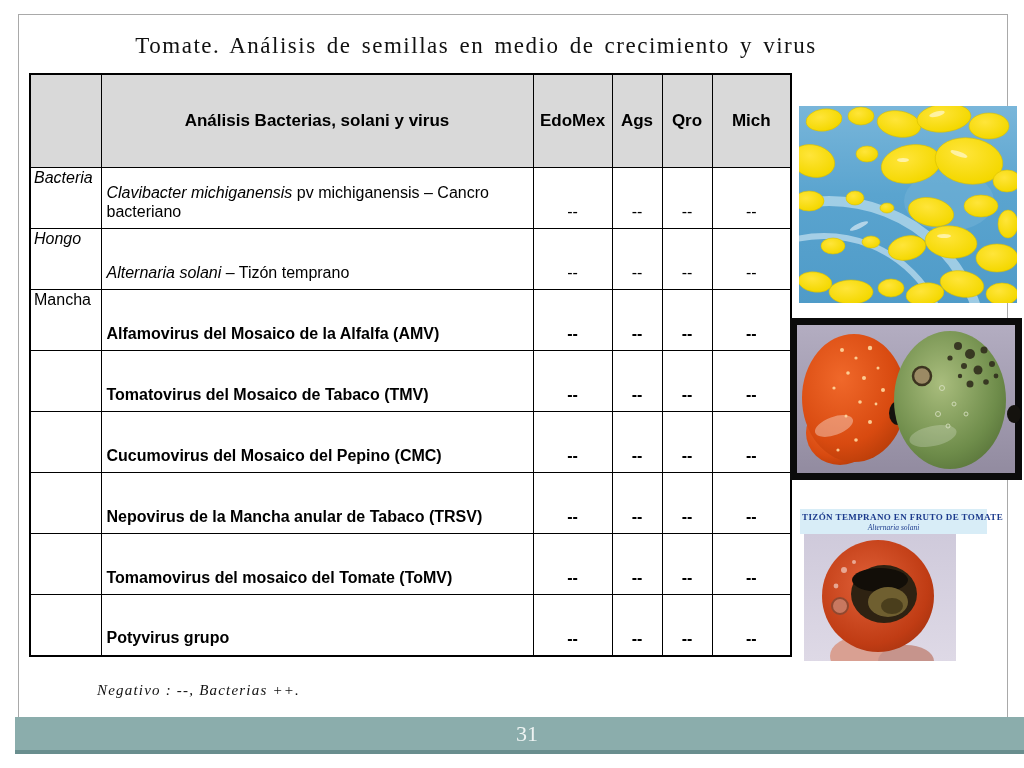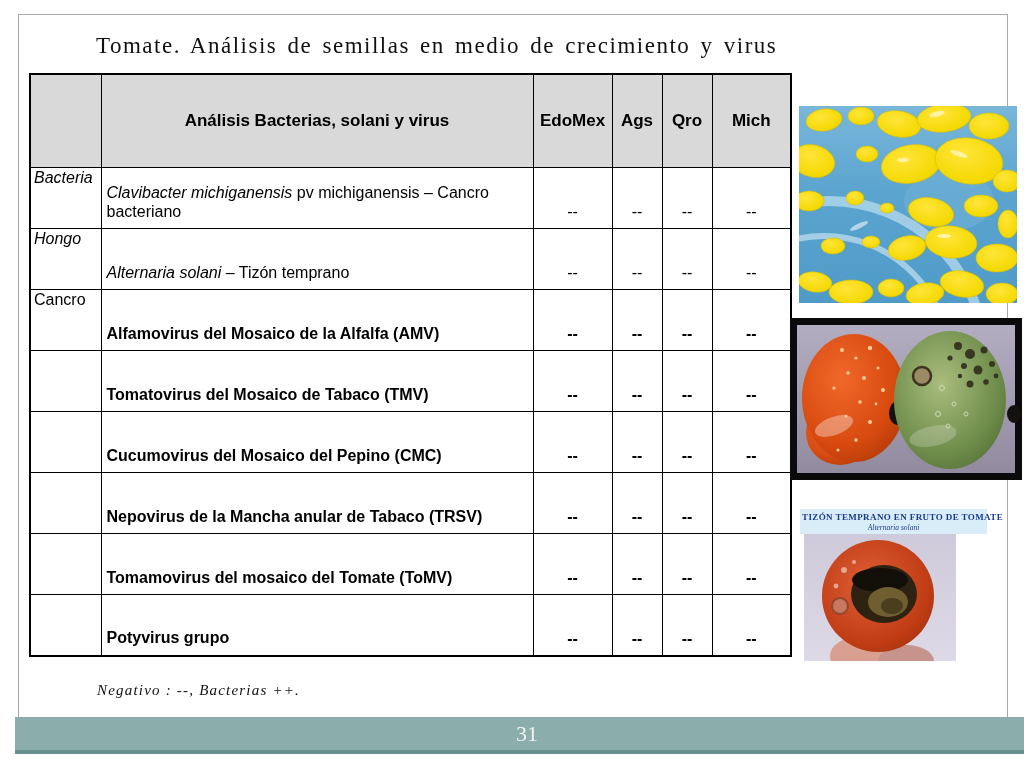--- a/index.html
+++ b/index.html
@@ -2,21 +2,21 @@
 <html><head>
 <meta charset="utf-8">
 <style>
   html,body{margin:0;padding:0;background:#ffffff;}
   .stage{position:relative;width:1024px;height:768px;background:#fff;overflow:hidden;
          font-family:"Liberation Sans",sans-serif;}
   .page-frame{position:absolute;left:18px;top:14px;width:988px;height:703px;
               border:1px solid #a9a9a9;background:#fff;}
   .slide-title{position:absolute;left:96px;top:33px;width:760px;
                font-family:"Liberation Serif",serif;font-size:23px;color:#111;
-               letter-spacing:1.5px;word-spacing:3px;white-space:nowrap;}
+               letter-spacing:1.5px;word-spacing:3px;white-space:nowrap;text-align:center;}
   
   table.analysis{position:absolute;left:29px;top:73px;border-collapse:collapse;
                  table-layout:fixed;width:761px;border:2px solid #000;}
   table.analysis th,table.analysis td{border:1px solid #000;overflow:hidden;}
   table.analysis th{background:#d9d9d9;font-weight:bold;font-size:17px;color:#000;
                     height:90px;vertical-align:middle;text-align:center;}
   table.analysis td{background:#fff;font-size:16px;color:#000;}
   td.cat{vertical-align:top;padding:1px 1px 0 3px;font-size:15.5px;line-height:1.1;}
   td.desc{vertical-align:bottom;padding:0 2px 7px 5px;line-height:1.15;}
   td.val{vertical-align:bottom;text-align:center;padding-bottom:7px;}
@@ -82,21 +82,21 @@
       </tr>
       <tr>
         <td class="cat">Hongo</td>
         <td class="desc"><span class="it">Alternaria solani</span><span> – Tizón temprano</span></td>
         <td class="val">--</td>
         <td class="val">--</td>
         <td class="val">--</td>
         <td class="val">--</td>
       </tr>
       <tr>
-        <td class="cat">Cancro</td>
+        <td class="cat">Mancha</td>
         <td class="desc"><span class="it"></span><span>Alfamovirus del Mosaico de la Alfalfa (AMV)</span></td>
         <td class="val">--</td>
         <td class="val">--</td>
         <td class="val">--</td>
         <td class="val">--</td>
       </tr>
       <tr>
         <td class="cat"></td>
         <td class="desc"><span class="it"></span><span>Tomatovirus del Mosaico de Tabaco (TMV)</span></td>
         <td class="val">--</td>

